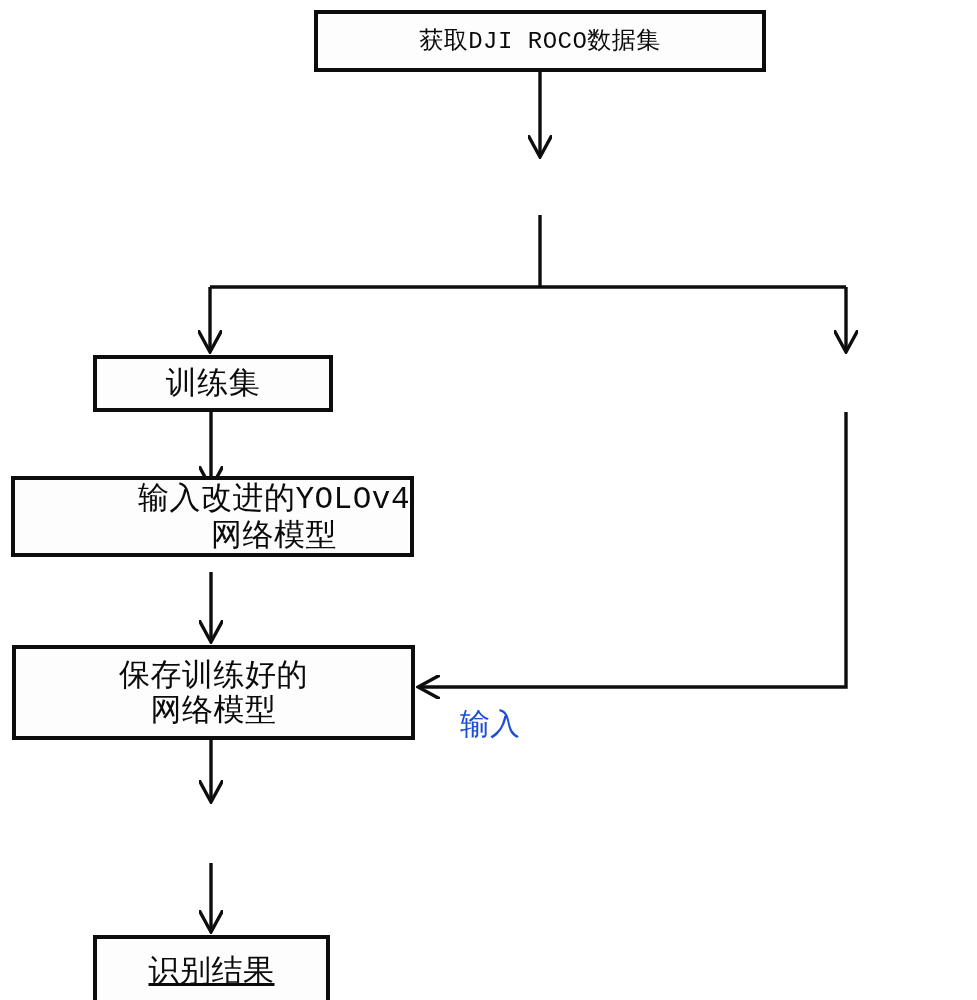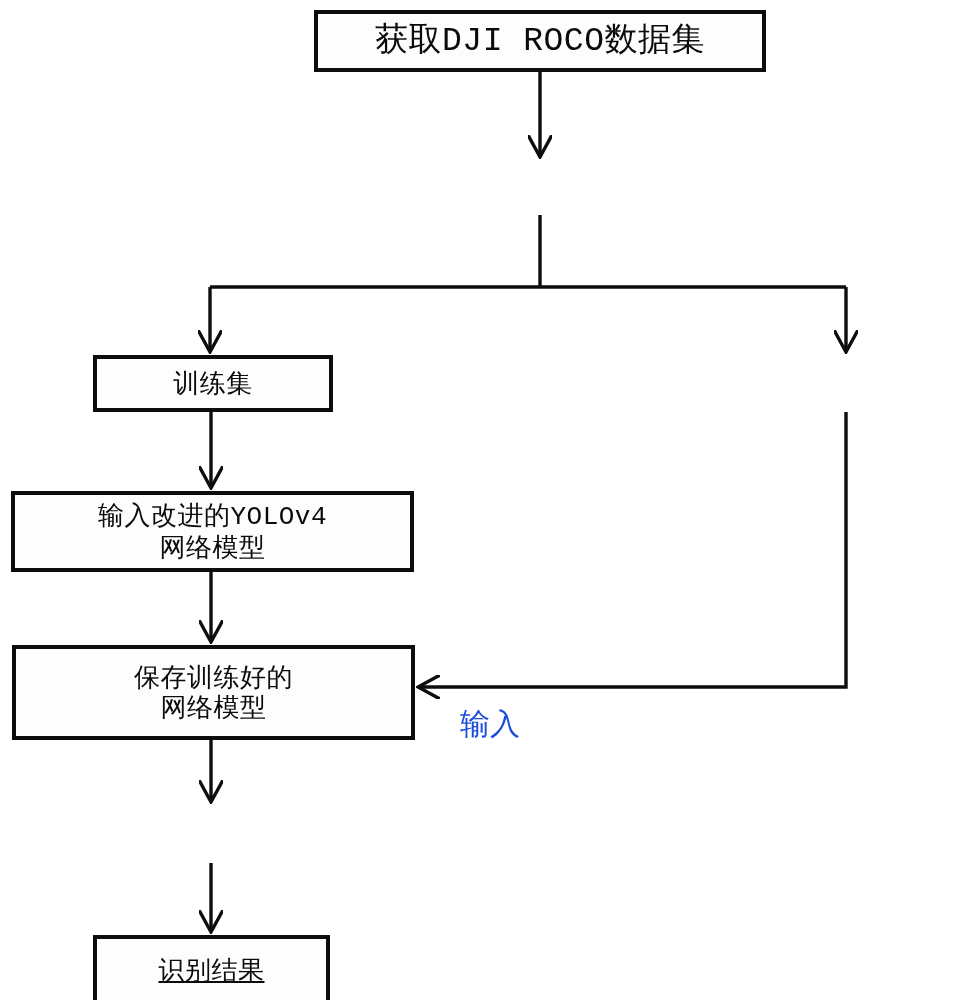--- a/index.html
+++ b/index.html
@@ -37,22 +37,22 @@
     text-align: center;
     color: #0b0b0b;
     line-height: 1.12;
     letter-spacing: 0.5px;
     z-index: 2;
   }
   .node .label {
     display: block;
     white-space: pre-line;
   }
-  .node.size-lg .label { font-size: 33px; }
-  .node.size-md .label { font-size: 26px; }
+  .node.size-lg .label { font-size: 24px; }
+  .node.size-md .label { font-size: 31px; }
   .edge-label {
     position: absolute;
     font-size: 30px;
     color: #1d4ed8;
     white-space: nowrap;
     z-index: 3;
   }
   .mono-run { font-family: "Liberation Mono", "DejaVu Sans Mono", monospace; }
 </style>
 </head>
@@ -108,21 +108,21 @@
   <div class="node size-lg" style="left: 314px; top: 10px; width: 452px; height: 62px;">
     <span class="label">获取<span class="mono-run">DJI ROCO</span>数据集</span>
   </div>
 
 
   <div class="node size-md" style="left: 93px; top: 355px; width: 240px; height: 57px;">
     <span class="label">训练集</span>
   </div>
 
 
-  <div class="node size-md" style="left: 11px; top: 491px; width: 403px; height: 81px;">
+  <div class="node size-md" style="left: 11px; top: 476px; width: 403px; height: 81px; justify-content: flex-end;">
     <span class="label">输入改进的<span class="mono-run">YOLOv4</span><br>网络模型</span>
   </div>
 
   <div class="node size-md" style="left: 12px; top: 645px; width: 403px; height: 95px;">
     <span class="label">保存训练好的
 网络模型</span>
   </div>
 
 
   <div class="node size-md" style="left: 93px; top: 935px; width: 237px; height: 72px; text-decoration: underline;">

